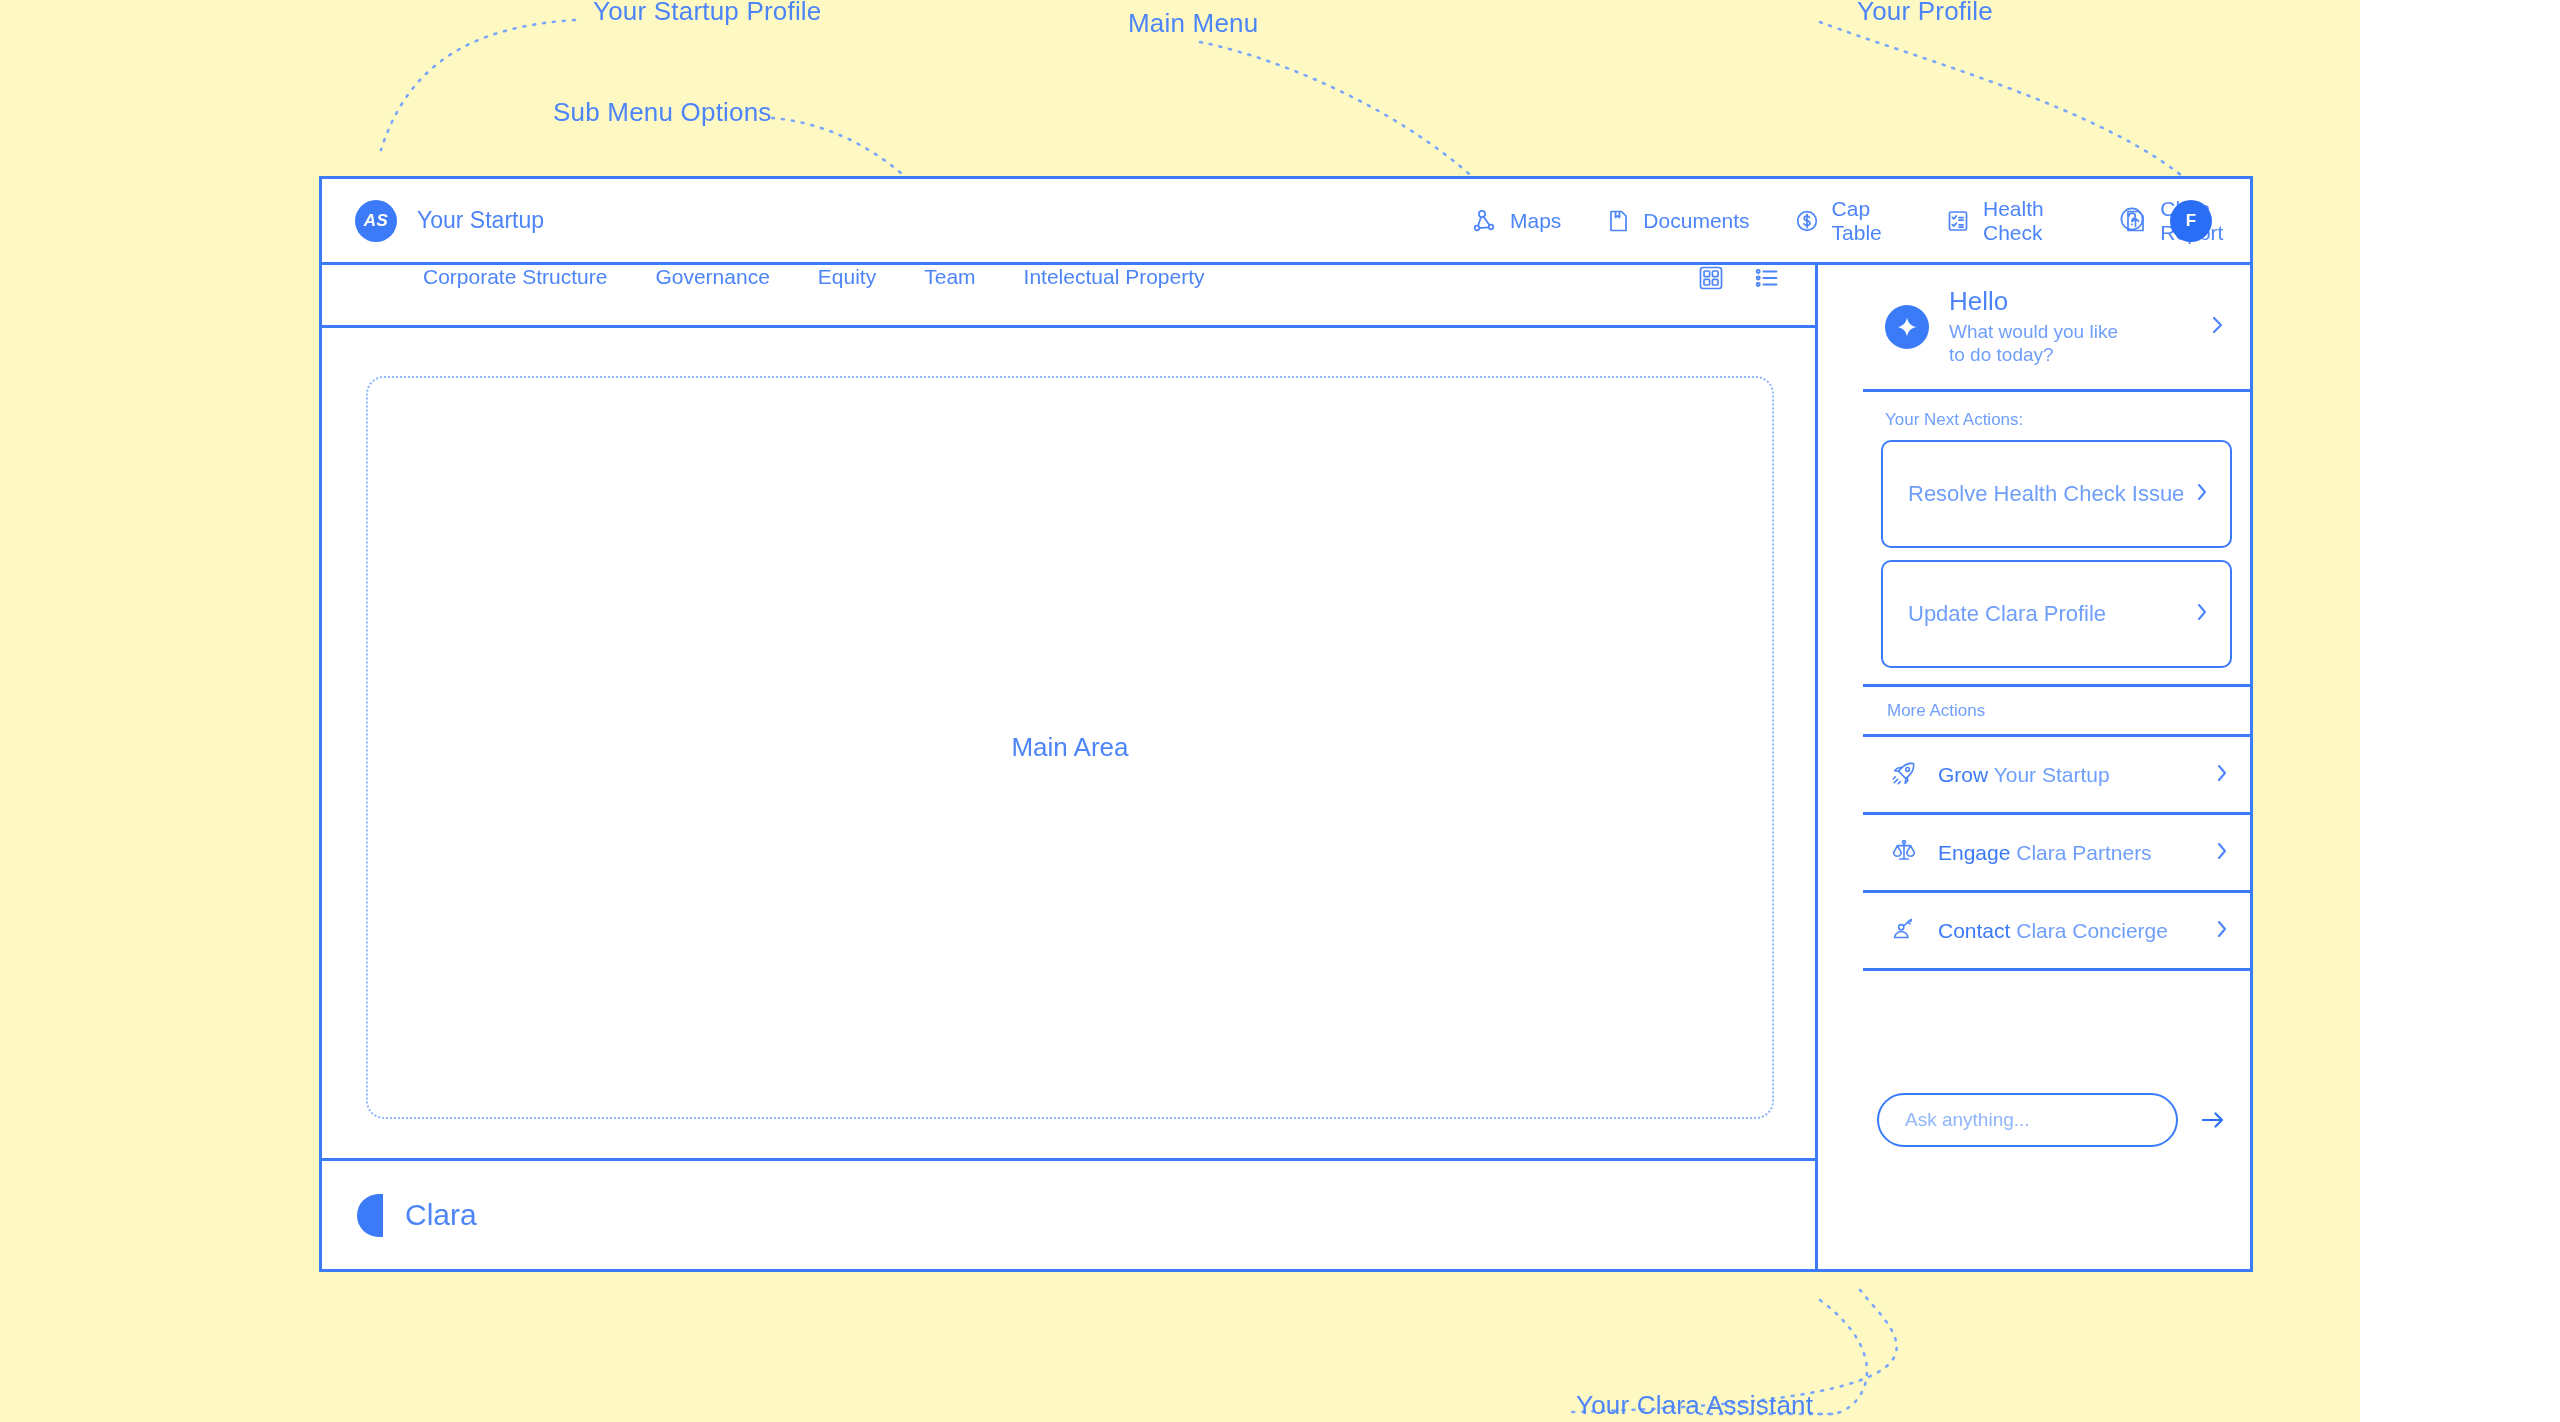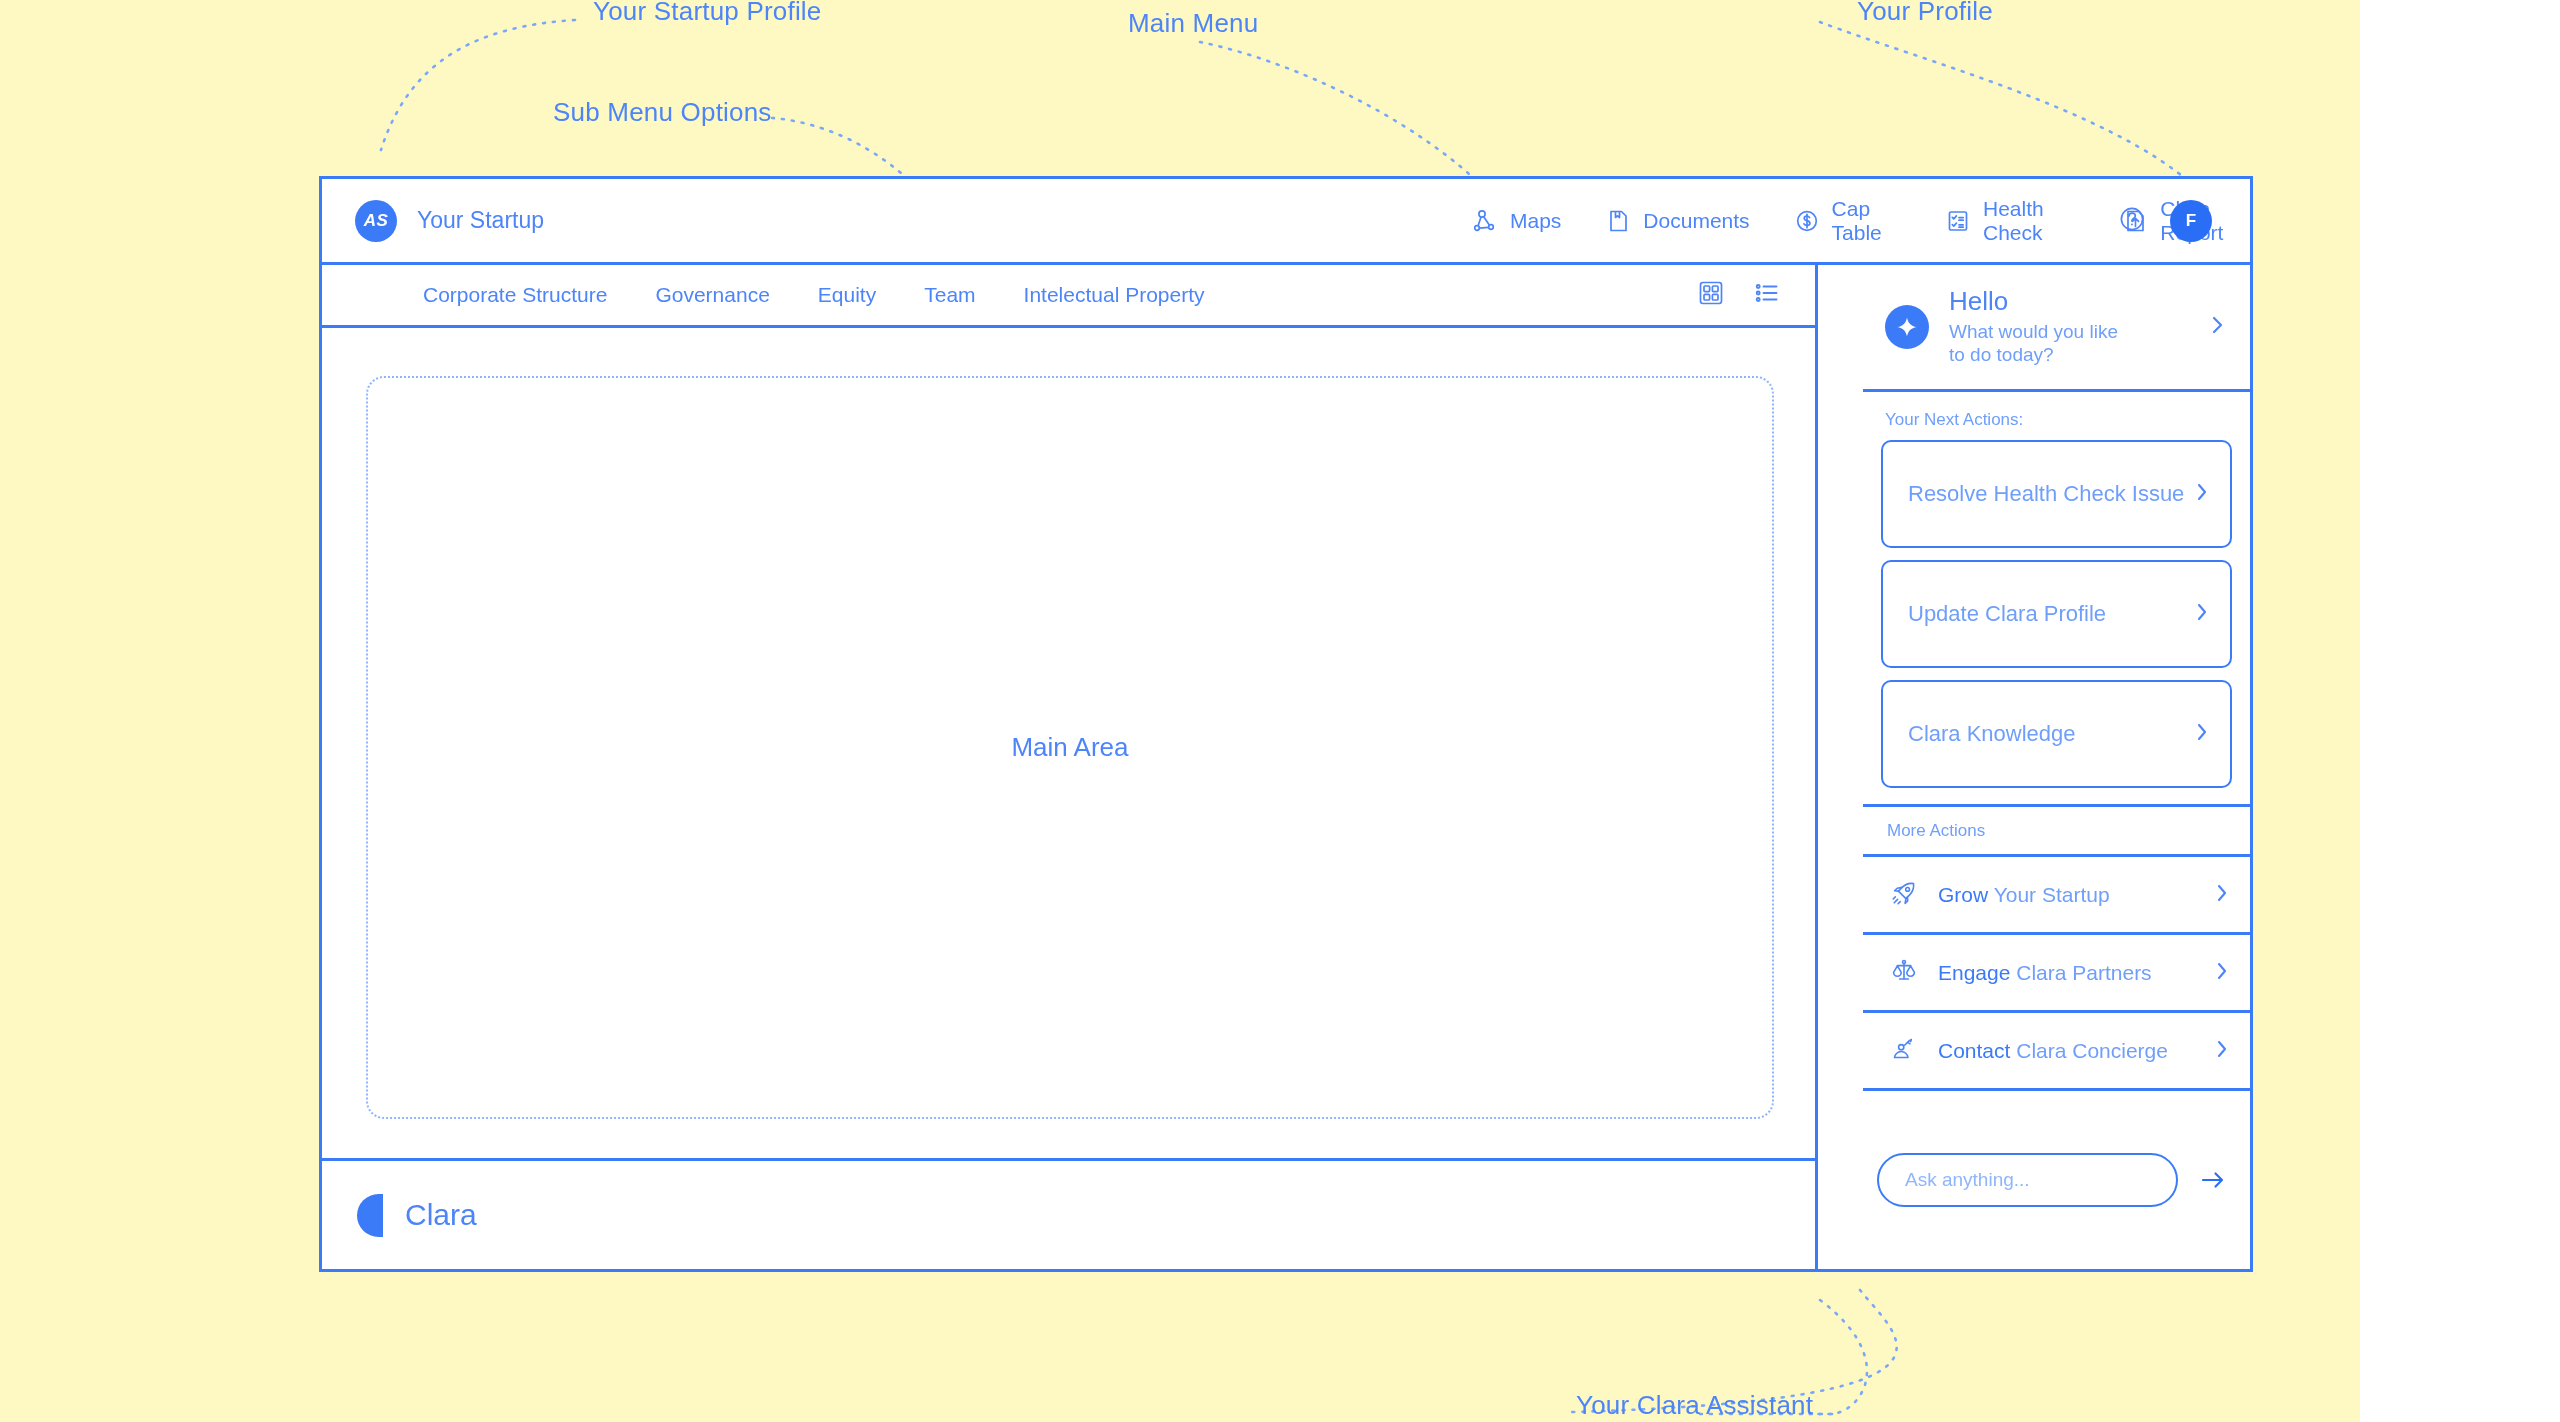--- a/index.html
+++ b/index.html
@@ -138,21 +138,21 @@
     display: flex;
     flex-direction: column;
     padding-left: 45px;
   }
 
   
   .submenu{
     height: 63px;
     border-bottom: 3px solid var(--blue);
     display: flex;
-    align-items: center;
+    align-items: flex-start;
     position: relative;
   }
   .submenu-items{
     display: flex;
     align-items: center;
     gap: 48px;
     margin-left: 101px;
   }
   .submenu-item{
     color: var(--blue-mid);
@@ -520,28 +520,20 @@
 
           <div class="action-card">
             <span class="action-card-label">Update Clara Profile</span>
             <span>
               <svg width="16" height="24" viewBox="0 0 16 24" fill="none" stroke="#4d85f8" stroke-width="2.1" stroke-linecap="round" stroke-linejoin="round">
                   <path d="M5 5 L11 12 L5 19"></path>
                 </svg>
             </span>
           </div>
 
-          <div class="action-card">
-            <span class="action-card-label">Clara Knowledge</span>
-            <span>
-              <svg width="16" height="24" viewBox="0 0 16 24" fill="none" stroke="#4d85f8" stroke-width="2.1" stroke-linecap="round" stroke-linejoin="round">
-                  <path d="M5 5 L11 12 L5 19"></path>
-                </svg>
-            </span>
-          </div>
         </div>
 
         <div class="more-actions-head">More Actions</div>
 
         <div class="more-row">
           <span class="more-icon">
             <svg width="28" height="28" viewBox="0 0 28 28" fill="none" stroke="#4d85f8" stroke-width="1.6" stroke-linecap="round" stroke-linejoin="round">
               <path d="M23.5 4.5 c-4.5-.6-8.5 1-11.4 3.9 L8.4 12.1 l7.5 7.5 3.7-3.7 C22.5 13 24.1 9 23.5 4.5 z"></path>
               <path d="M12.1 8.4 L7.2 9.2 4.6 11.8 8.4 12.1 M15.9 19.6 L15.1 24.5 17.7 21.9 17.4 18.1"></path>
               <circle cx="17.6" cy="10.4" r="1.9"></circle>

